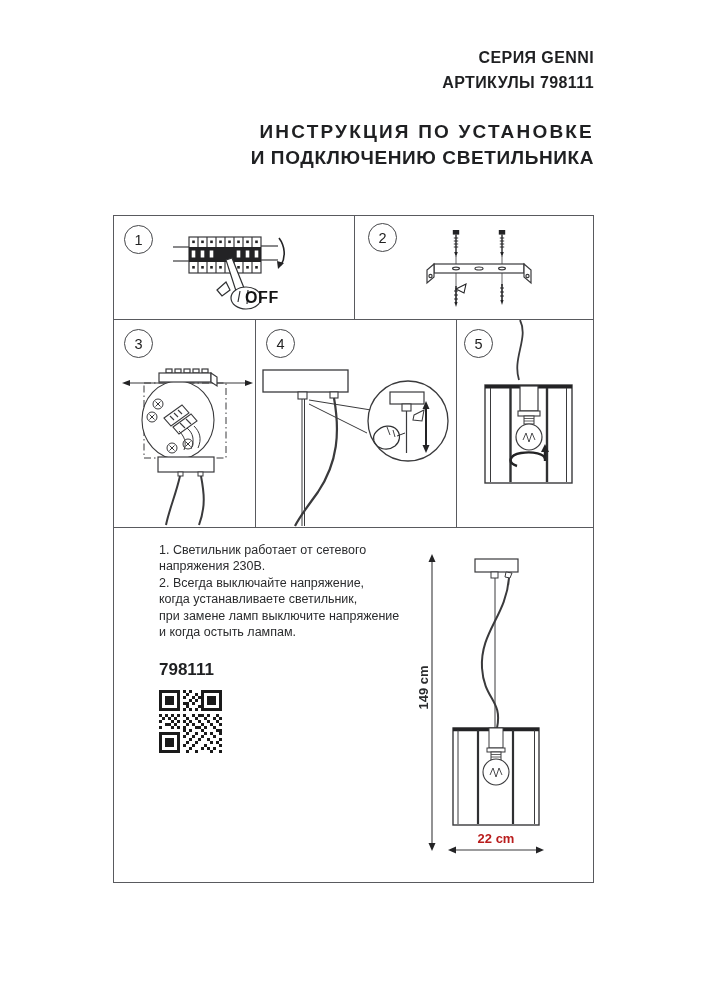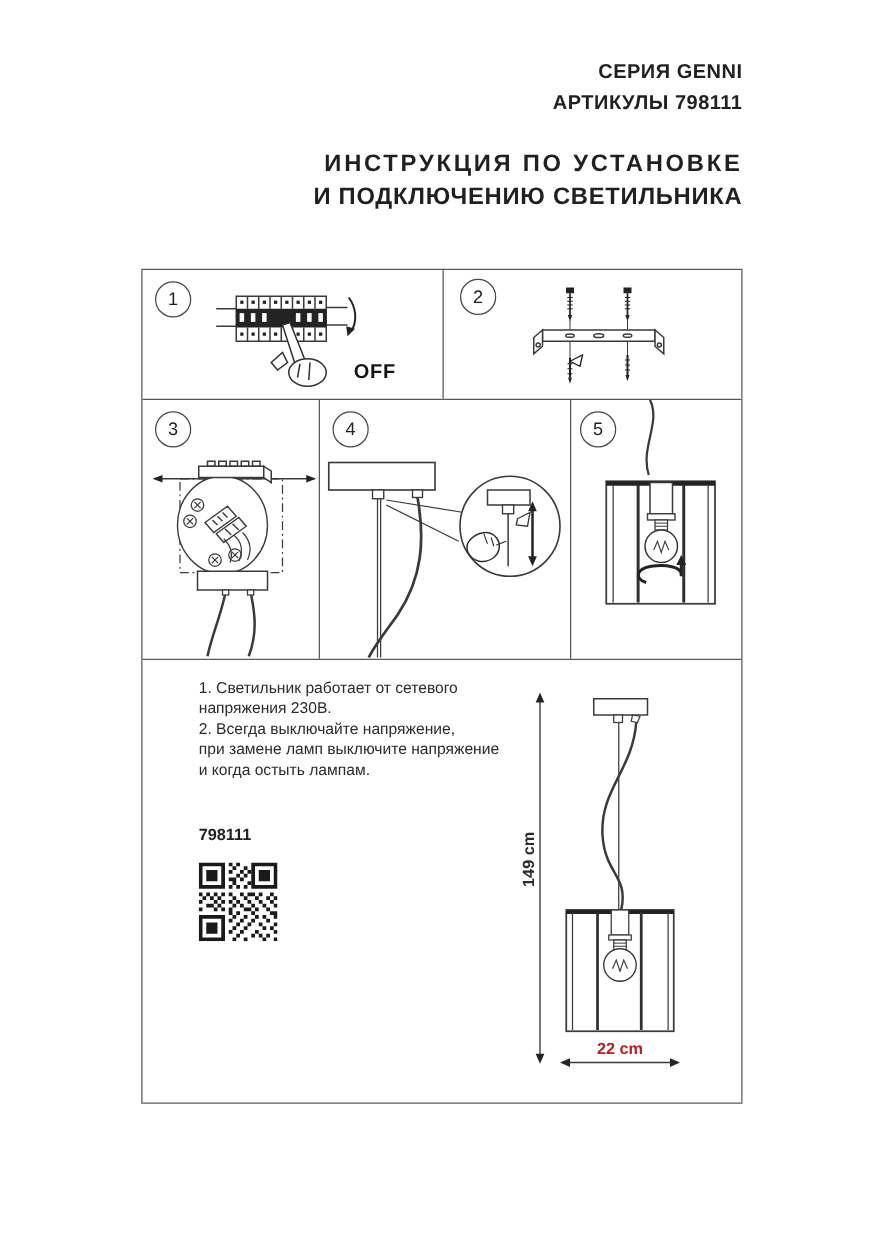--- a/index.html
+++ b/index.html
@@ -25,25 +25,25 @@
   #p2{left:241px;top:0;width:240px;height:103px;}
   #p3{left:0;top:104px;width:141px;height:207px;}
   #p4{left:142px;top:104px;width:200px;height:207px;}
   #p5{left:343px;top:104px;width:138px;height:207px;}
   #p6{left:0;top:312px;width:481px;height:356px;}
   .panel svg.art{position:absolute;left:0;top:0;width:100%;height:100%;}
   .badge{position:absolute;left:10px;top:9px;width:27px;height:27px;border:1.4px solid #46474a;
          border-radius:50%;background:#fff;display:flex;align-items:center;justify-content:center;
          font-size:14.5px;font-weight:500;color:#222;z-index:3;}
   .off-label{position:absolute;left:131px;top:73px;font-size:16px;font-weight:800;
-             letter-spacing:.6px;color:#141414;margin-left:38px;}
+             letter-spacing:.6px;color:#141414;}
   
   .notes{position:absolute;left:45px;top:14px;width:250px;}
   .note-line{font-size:12.5px;line-height:16.4px;color:#2a2b2d;}
-  .article-number{position:absolute;left:45px;top:132px;font-size:13px;font-weight:700;color:#1f2022;}
+  .article-number{position:absolute;left:45px;top:132px;font-size:17px;font-weight:700;color:#1f2022;}
   .qr{position:absolute;left:45px;top:162px;width:63px;height:63px;}
   .dim-height{position:absolute;left:249px;top:152px;width:120px;text-align:center;
               transform:rotate(-90deg);font-size:13px;font-weight:600;color:#2a2b2d;}
   .dim-width{position:absolute;left:332px;top:303px;width:100px;text-align:center;
              font-size:13px;font-weight:600;color:#b91c1c;}
 </style>
 </head>
 <body>
 
 <div class="page">
@@ -319,20 +319,21 @@
           <polygon points="88,124 84,132 92,132" fill="#232325"></polygon>
         </g>
       </svg>
     </section>
 
     <section class="panel" id="p6">
       <div class="notes">
         <div class="note-line">1. Светильник работает от сетевого</div>
         <div class="note-line">напряжения 230В.</div>
         <div class="note-line">2. Всегда выключайте напряжение,</div>
+        <div class="note-line">когда устанавливаете светильник,</div>
         <div class="note-line">при замене ламп выключите напряжение</div>
         <div class="note-line">и когда остыть лампам.</div>
       </div>
       <div class="article-number">798111</div>
 
       <svg class="qr" viewBox="0 0 63 63">
         <path fill="#1a1a1a" fill-rule="evenodd" d="M0 0h21v21H0z M3 3h15v15H3z M6 6h9v9H6z M42 0h21v21H42z M45 3h15v15H45z M48 6h9v9H48z M0 42h21v21H0z M3 45h15v15H3z M6 48h9v9H6z"></path>
         <path fill="#1a1a1a" d="M24 0h3v3h-3z M30 0h3v3h-3z M27 3h3v3h-3z M36 3h3v3h-3z M24 6h3v3h-3z M33 6h3v3h-3z M39 6h3v3h-3z M30 9h3v3h-3z M36 9h3v3h-3z M24 12h3v3h-3z M27 12h3v3h-3z M33 12h3v3h-3z M27 15h3v3h-3z M39 15h3v3h-3z M24 18h3v3h-3z M30 18h3v3h-3z M36 18h3v3h-3z M0 24h3v3H0z M6 24h3v3H6z M12 24h3v3h-3z M18 24h3v3h-3z M3 27h3v3H3z M9 27h3v3H9z M15 27h3v3h-3z M0 30h3v3H0z M12 30h3v3h-3z M18 30h3v3h-3z M6 33h3v3H6z M9 33h3v3H9z M15 33h3v3h-3z M0 36h3v3H0z M12 36h3v3h-3z M18 36h3v3h-3z M24 24h3v3h-3z M33 24h3v3h-3z M39 24h3v3h-3z M27 27h3v3h-3z M36 27h3v3h-3z M24 30h3v3h-3z M30 30h3v3h-3z M39 30h3v3h-3z M27 33h3v3h-3z M33 33h3v3h-3z M24 36h3v3h-3z M36 36h3v3h-3z M39 36h3v3h-3z M24 39h3v3h-3z M30 39h3v3h-3z M42 24h3v3h-3z M48 24h3v3h-3z M57 24h3v3h-3z M45 27h3v3h-3z M54 27h3v3h-3z M60 27h3v3h-3z M48 30h3v3h-3z M57 30h3v3h-3z M42 33h3v3h-3z M51 33h3v3h-3z M60 33h3v3h-3z M45 36h3v3h-3z M54 36h3v3h-3z M42 39h3v3h-3z M57 39h3v3h-3z M60 39h3v3h-3z M27 42h3v3h-3z M36 42h3v3h-3z M45 42h3v3h-3z M51 42h3v3h-3z M60 42h3v3h-3z M24 45h3v3h-3z M33 45h3v3h-3z M42 45h3v3h-3z M54 45h3v3h-3z M30 48h3v3h-3z M39 48h3v3h-3z M48 48h3v3h-3z M60 48h3v3h-3z M27 51h3v3h-3z M36 51h3v3h-3z M51 51h3v3h-3z M57 51h3v3h-3z M24 54h3v3h-3z M33 54h3v3h-3z M45 54h3v3h-3z M60 54h3v3h-3z M30 57h3v3h-3z M42 57h3v3h-3z M48 57h3v3h-3z M54 57h3v3h-3z M27 60h3v3h-3z M36 60h3v3h-3z M51 60h3v3h-3z M60 60h3v3h-3z"></path>
       </svg>
 

